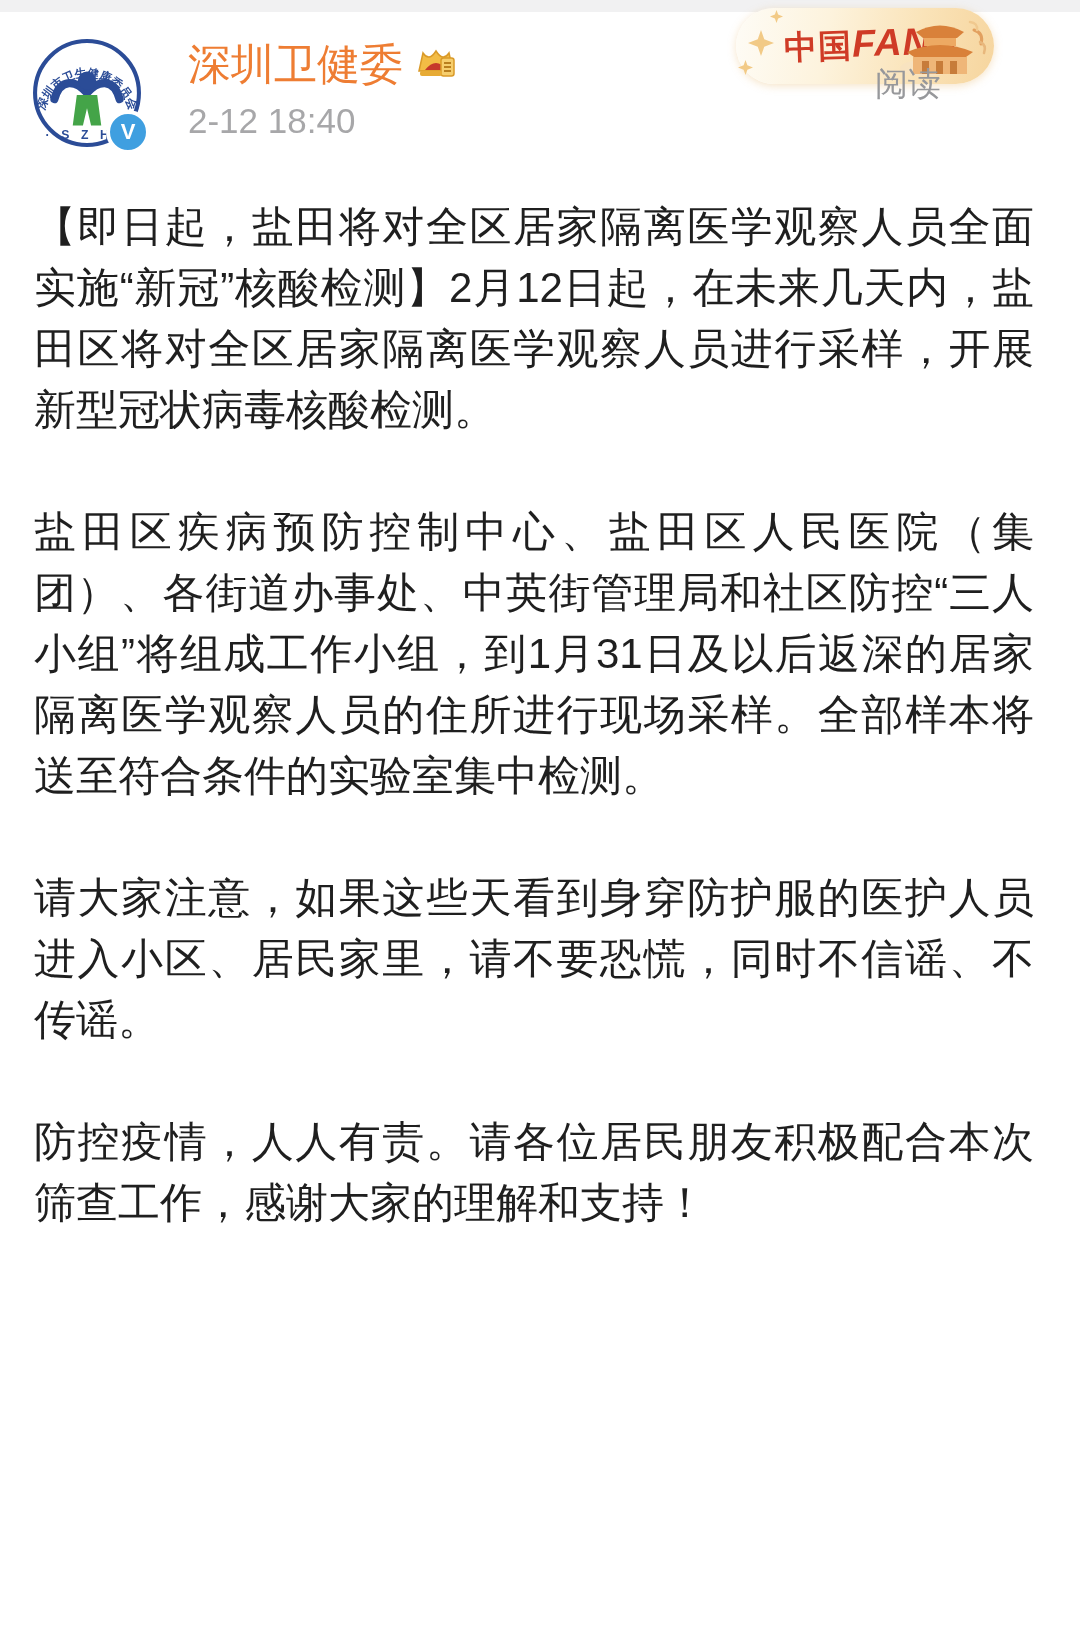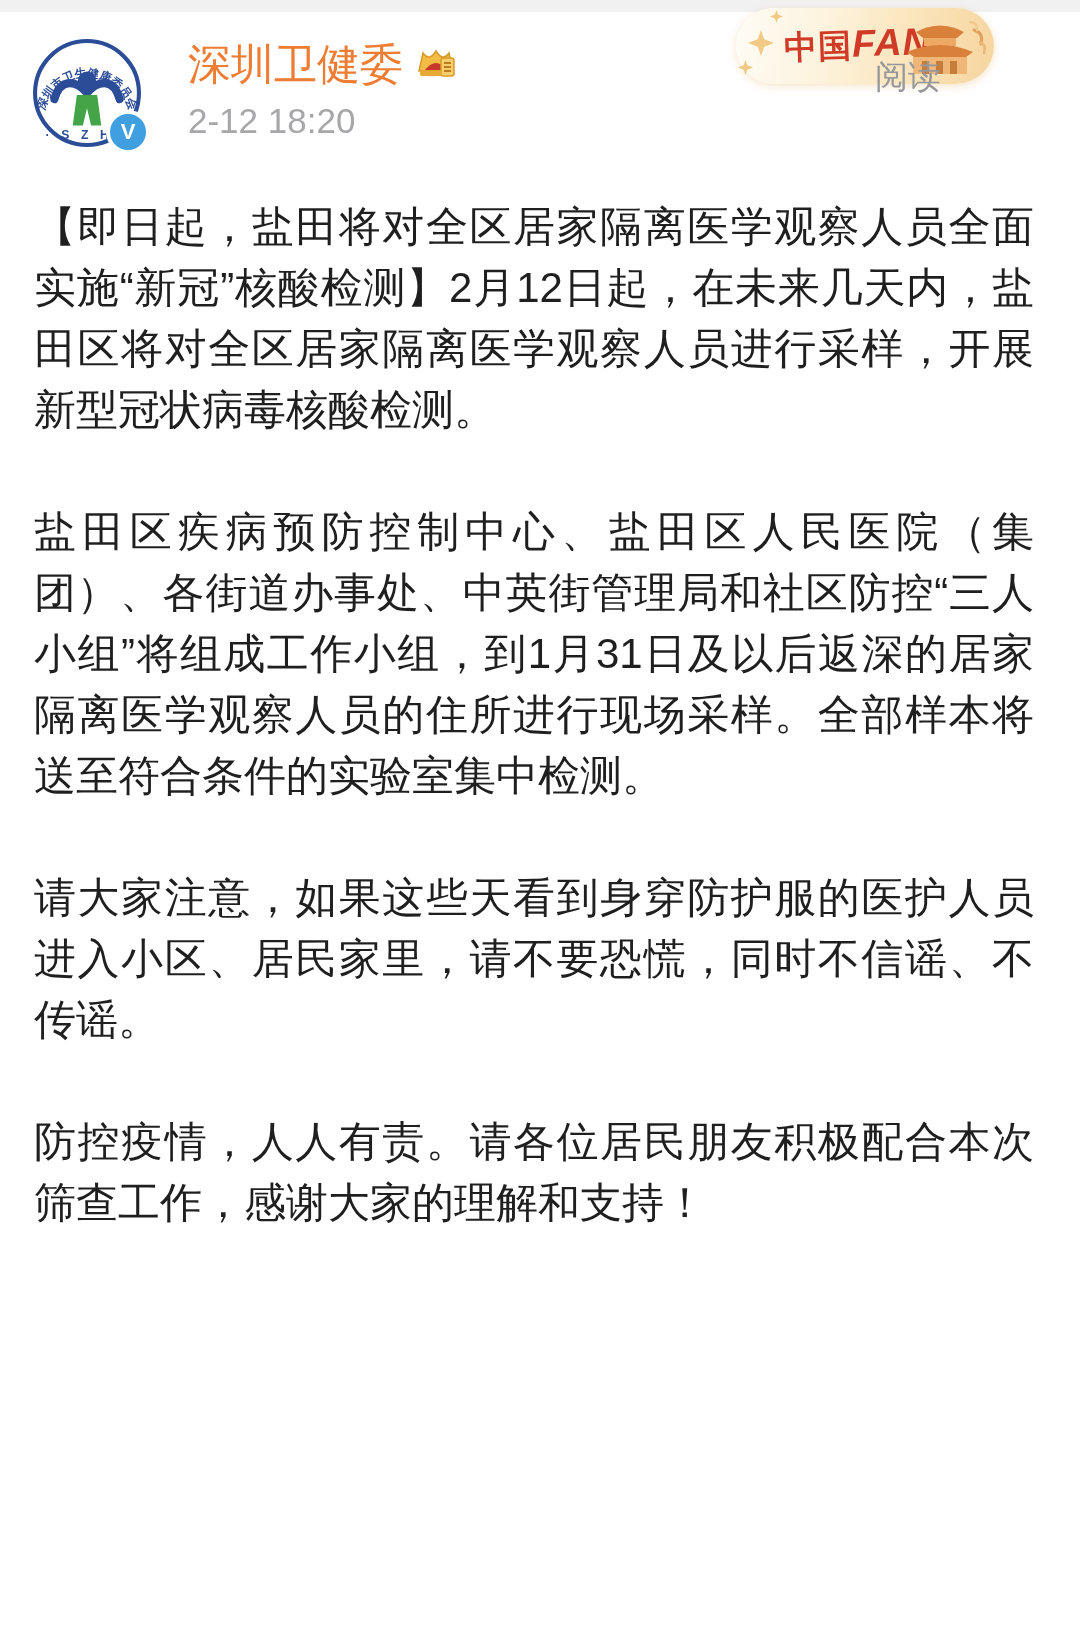--- a/index.html
+++ b/index.html
@@ -94,21 +94,21 @@
     font-weight:600;
     color:#8b8c8f;
     line-height:44px;
     text-shadow:-3px 0 #fff,3px 0 #fff,0 -3px #fff,0 3px #fff,
                 -2px -2px #fff,2px 2px #fff,-2px 2px #fff,2px -2px #fff;
   }
   .read-label {
     font-size:33px;
     color:#97989b;
     line-height:36px;
-    margin-top:15px;
+    margin-top:22px;
   }
 
   
   .post-body {
     padding:36px 34px 0 34px;
     font-size:42px;
     line-height:61px;
     color:#1f1f1f;
     text-align:justify;
   }
@@ -145,21 +145,21 @@
         <svg class="crown-icon" viewBox="0 0 42 38">
           <path d="M4,26 L8,8 Q14,17 21,6 Q28,17 34,8 L38,26 Z" fill="#f3bc45" stroke="#da9a28" stroke-width="1.5"></path>
           <path d="M10,25 Q21,11 32,25 Z" fill="#c6392b"></path>
           <rect x="26" y="13" width="13" height="18" rx="2.5" fill="#f6ce6d" stroke="#da9a28" stroke-width="1.5"></rect>
           <rect x="29" y="17" width="7" height="2" fill="#b97f1e"></rect>
           <rect x="29" y="21" width="7" height="2" fill="#b97f1e"></rect>
           <rect x="29" y="25" width="7" height="2" fill="#b97f1e"></rect>
           <rect x="5" y="26" width="22" height="5" rx="2" fill="#e7ab35"></rect>
         </svg>
       </div>
-      <div class="timestamp">2-12 18:20</div>
+      <div class="timestamp">2-12 18:40</div>
     </div>
   </div>
 
   <div class="banner">
     <svg class="star star-1" viewBox="0 0 24 24">
       <path d="M12,0 L15,8.5 L24,12 L15,15.5 L12,24 L9,15.5 L0,12 L9,8.5 Z"></path>
     </svg>
     <svg class="star star-2" viewBox="0 0 24 24">
       <path d="M12,0 L15,8.5 L24,12 L15,15.5 L12,24 L9,15.5 L0,12 L9,8.5 Z"></path>
     </svg>

